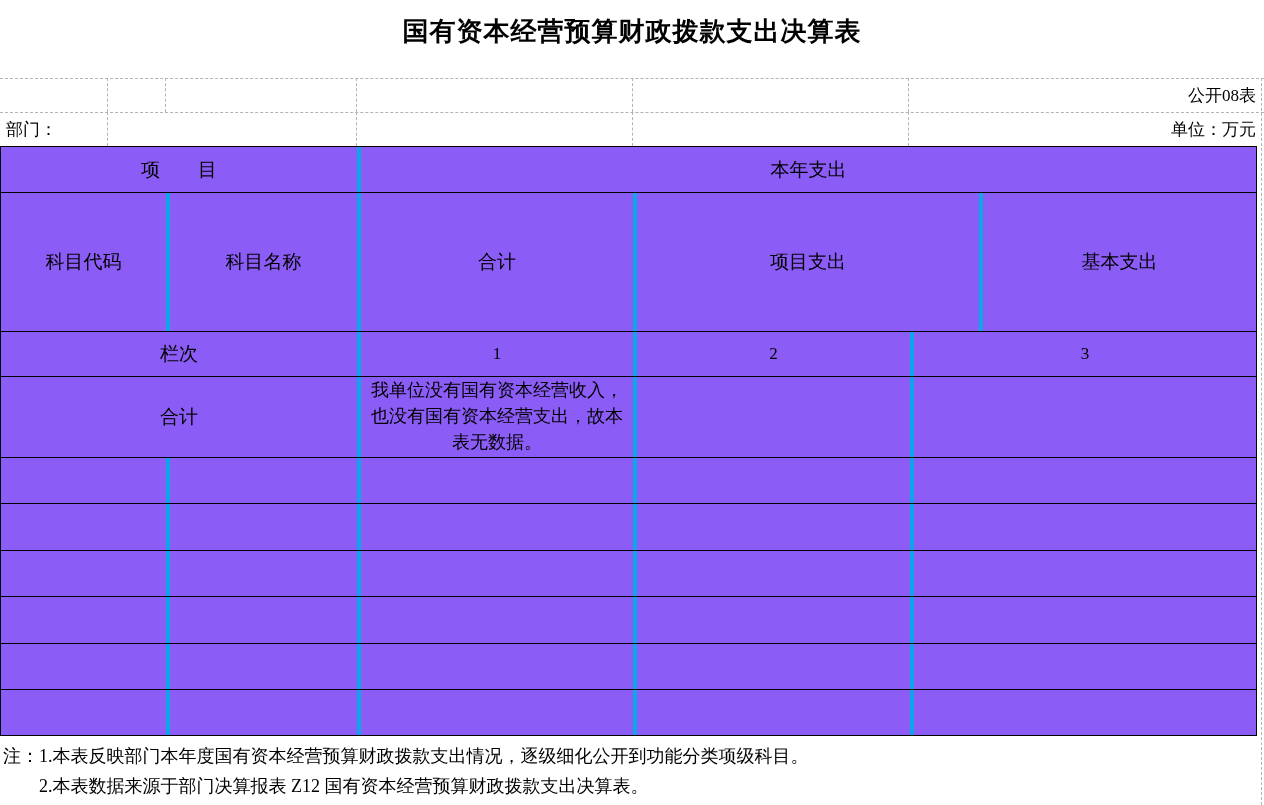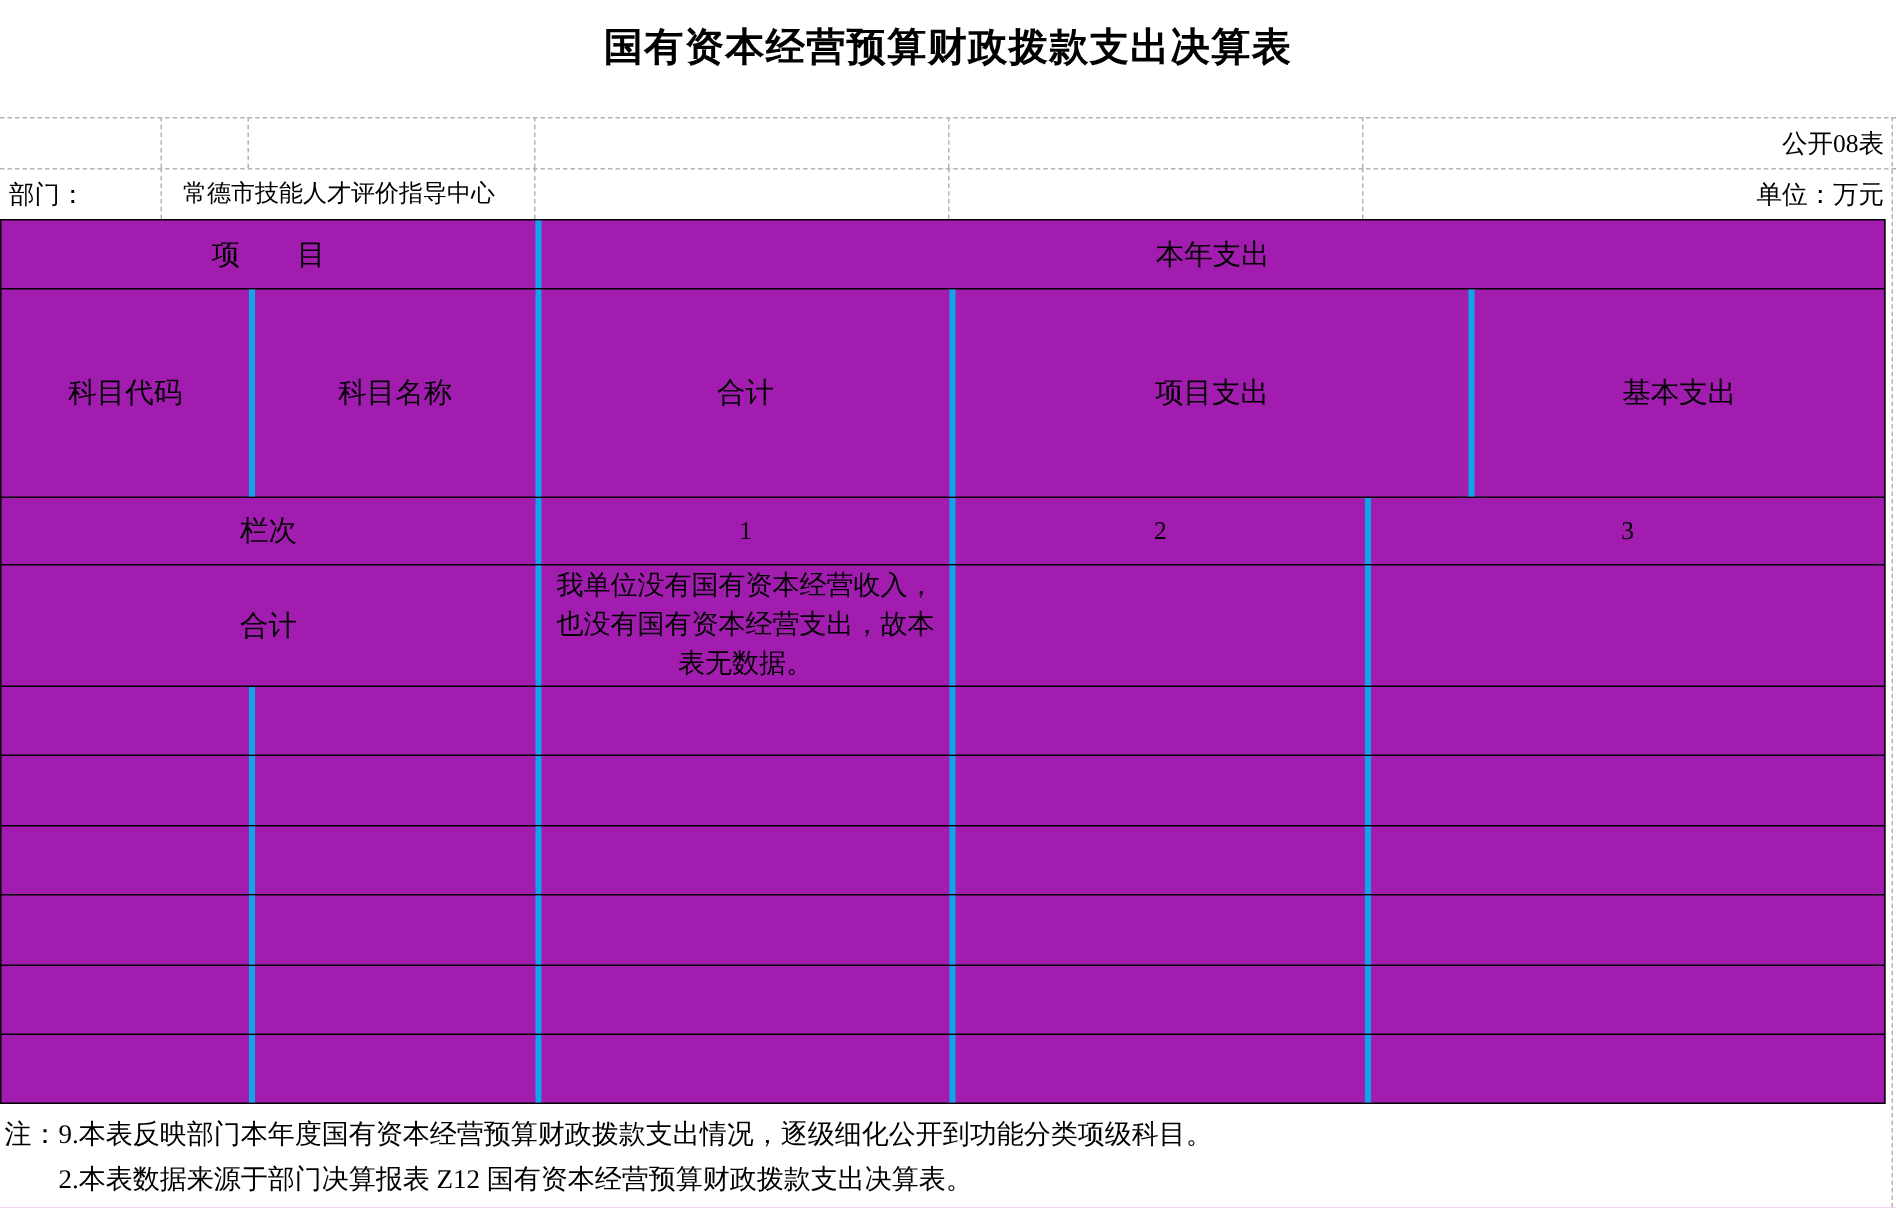--- a/index.html
+++ b/index.html
@@ -11,21 +11,21 @@
     position:absolute;top:14px;left:0;width:100%;text-align:center;
     font-size:26px;font-weight:bold;letter-spacing:1px;
   }
   
   .dh{position:absolute;height:0;border-top:1px dashed #b3b3b3;}
   .dv{position:absolute;width:0;border-left:1px dashed #b3b3b3;}
   .meta-text{position:absolute;font-size:17px;white-space:nowrap;}
   
   .tbl{
     position:absolute;top:146px;left:0;width:1257px;box-sizing:border-box;
-    border:1px solid #000;background:#a21caf;
+    border:1px solid #000;background:#8b5cf6;
   }
   .r{display:flex;box-sizing:border-box;border-bottom:1px solid #000;}
   .r.last{border-bottom:none;}
   .c{
     box-sizing:border-box;display:flex;align-items:center;justify-content:center;
     font-size:19px;white-space:nowrap;overflow:hidden;
   }
   .c + .c{border-left:4px solid #0ea5e9;}
   .num{font-size:17px;}
   .notewrap{flex-direction:column;justify-content:flex-start;white-space:normal;}
@@ -47,21 +47,20 @@
   <div class="dv" style="left:632px;top:78px;height:34px;"></div>
   <div class="dv" style="left:908px;top:78px;height:34px;"></div>
   <div class="dv" style="left:107px;top:112px;height:34px;"></div>
   <div class="dv" style="left:356px;top:112px;height:34px;"></div>
   <div class="dv" style="left:632px;top:112px;height:34px;"></div>
   <div class="dv" style="left:908px;top:112px;height:34px;"></div>
   <div class="dv" style="left:1261px;top:78px;height:727px;"></div>
 
   <span class="meta-text" style="top:84px;right:8px;">公开08表</span>
   <span class="meta-text" style="top:118px;left:6px;">部门：</span>
-  <span class="meta-text" style="top:119px;left:122px;font-size:16px;">常德市技能人才评价指导中心</span>
   <span class="meta-text" style="top:118px;right:8px;">单位：万元</span>
 
   <div class="tbl">
 
     <div class="r" style="height:46px;">
       <div class="c" style="width:356px;">项　　目</div>
       <div class="c" style="width:899px;">本年支出</div>
     </div>
 
     <div class="r" style="height:139px;">
@@ -127,16 +126,16 @@
     </div>
     <div class="r last" style="height:45px;">
       <div class="c" style="width:165px;"></div>
       <div class="c" style="width:191px;"></div>
       <div class="c" style="width:276px;"></div>
       <div class="c" style="width:277px;"></div>
       <div class="c" style="width:346px;"></div>
     </div>
   </div>
 
-  <div class="foot" style="top:744px;left:3px;">注：9.本表反映部门本年度国有资本经营预算财政拨款支出情况，逐级细化公开到功能分类项级科目。</div>
+  <div class="foot" style="top:744px;left:3px;">注：1.本表反映部门本年度国有资本经营预算财政拨款支出情况，逐级细化公开到功能分类项级科目。</div>
   <div class="foot" style="top:774px;left:39px;">2.本表数据来源于部门决算报表 Z12 国有资本经营预算财政拨款支出决算表。</div>
 
 </div>
 
 </body></html>

